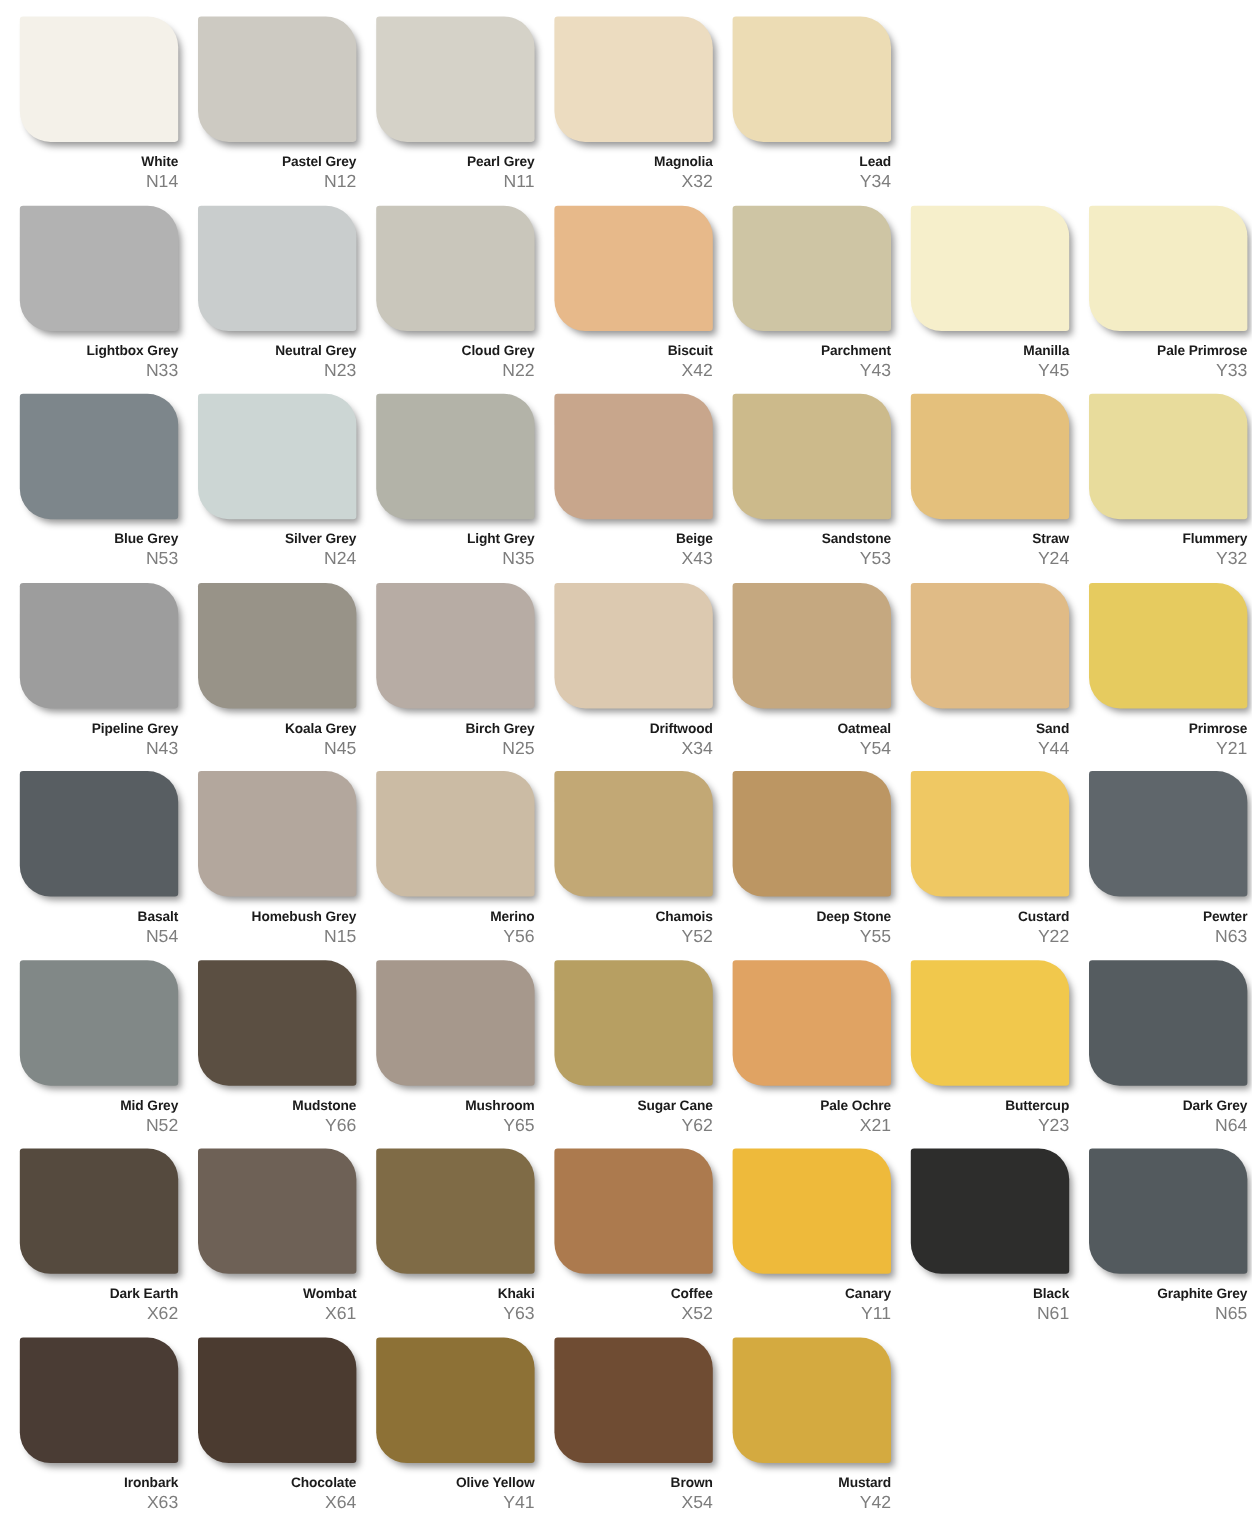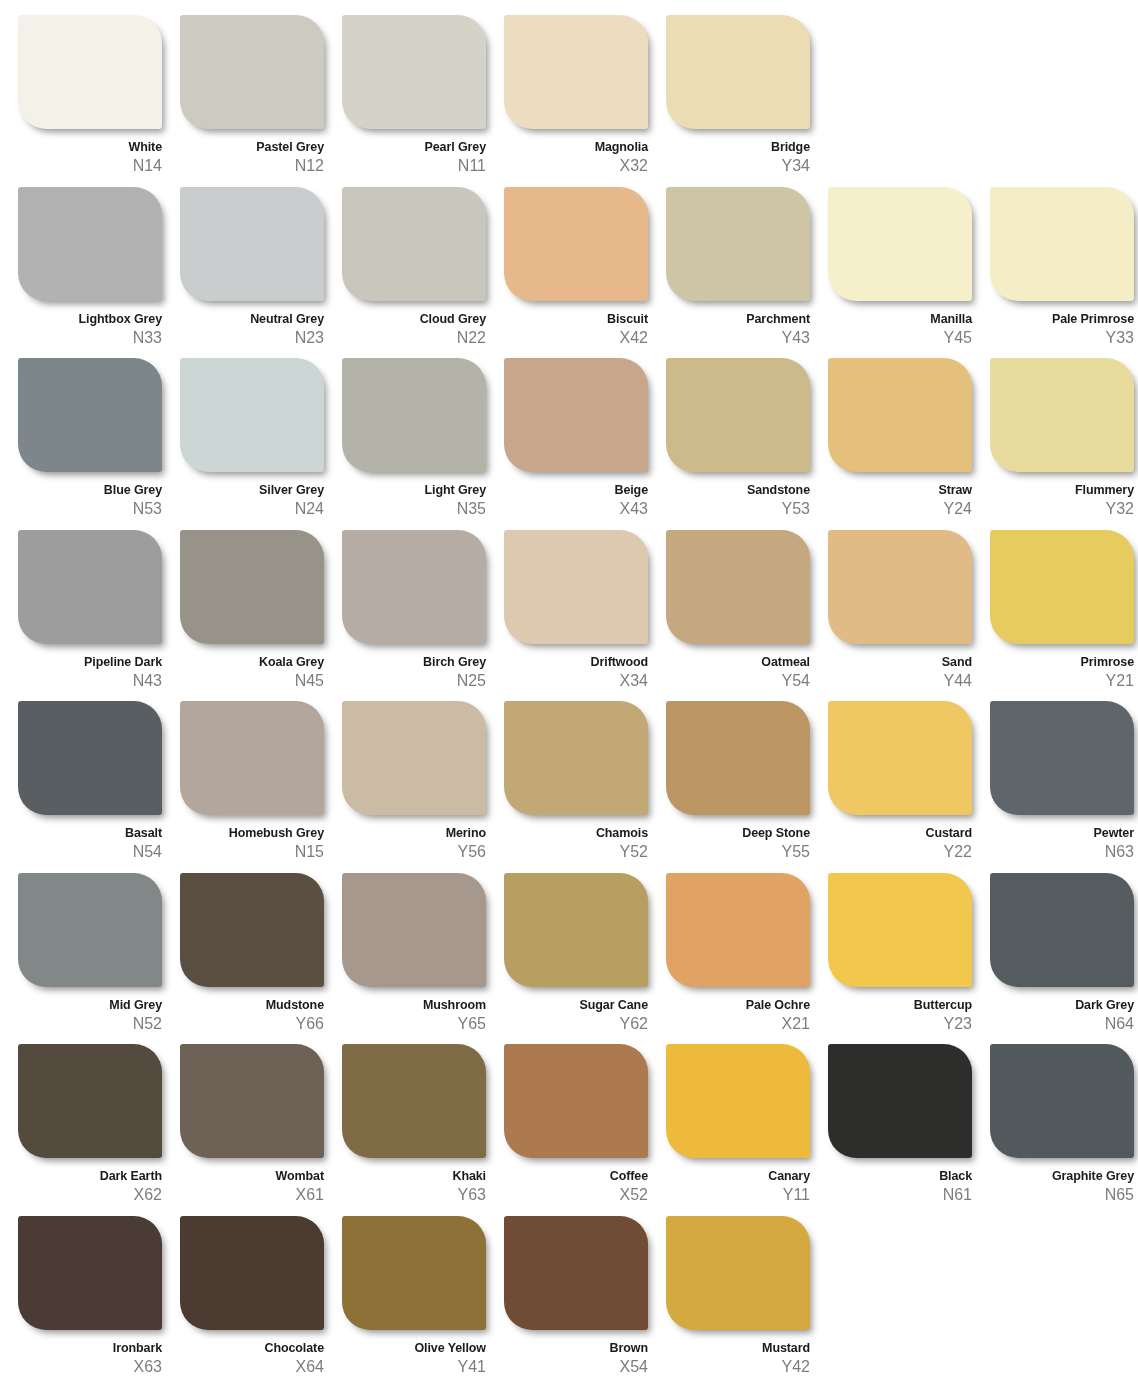--- a/index.html
+++ b/index.html
@@ -90,21 +90,21 @@
         <div class="chip-name">Pearl Grey</div>
         <div class="chip-code">N11</div>
       </div>
       <div class="swatch-cell">
         <div class="chip" style="background: rgb(236, 220, 192);"></div>
         <div class="chip-name">Magnolia</div>
         <div class="chip-code">X32</div>
       </div>
       <div class="swatch-cell">
         <div class="chip" style="background: rgb(236, 220, 180);"></div>
-        <div class="chip-name">Bridge</div>
+        <div class="chip-name">Lead</div>
         <div class="chip-code">Y34</div>
       </div>
       <div class="swatch-cell is-empty"></div>
       <div class="swatch-cell is-empty"></div>
       <div class="swatch-cell">
         <div class="chip" style="background: rgb(178, 178, 178);"></div>
         <div class="chip-name">Lightbox Grey</div>
         <div class="chip-code">N33</div>
       </div>
       <div class="swatch-cell">
@@ -167,21 +167,21 @@
         <div class="chip-name">Straw</div>
         <div class="chip-code">Y24</div>
       </div>
       <div class="swatch-cell">
         <div class="chip" style="background: rgb(232, 220, 156);"></div>
         <div class="chip-name">Flummery</div>
         <div class="chip-code">Y32</div>
       </div>
       <div class="swatch-cell">
         <div class="chip" style="background: rgb(157, 157, 157);"></div>
-        <div class="chip-name">Pipeline Dark</div>
+        <div class="chip-name">Pipeline Grey</div>
         <div class="chip-code">N43</div>
       </div>
       <div class="swatch-cell">
         <div class="chip" style="background: rgb(152, 147, 136);"></div>
         <div class="chip-name">Koala Grey</div>
         <div class="chip-code">N45</div>
       </div>
       <div class="swatch-cell">
         <div class="chip" style="background: rgb(183, 172, 164);"></div>
         <div class="chip-name">Birch Grey</div>

